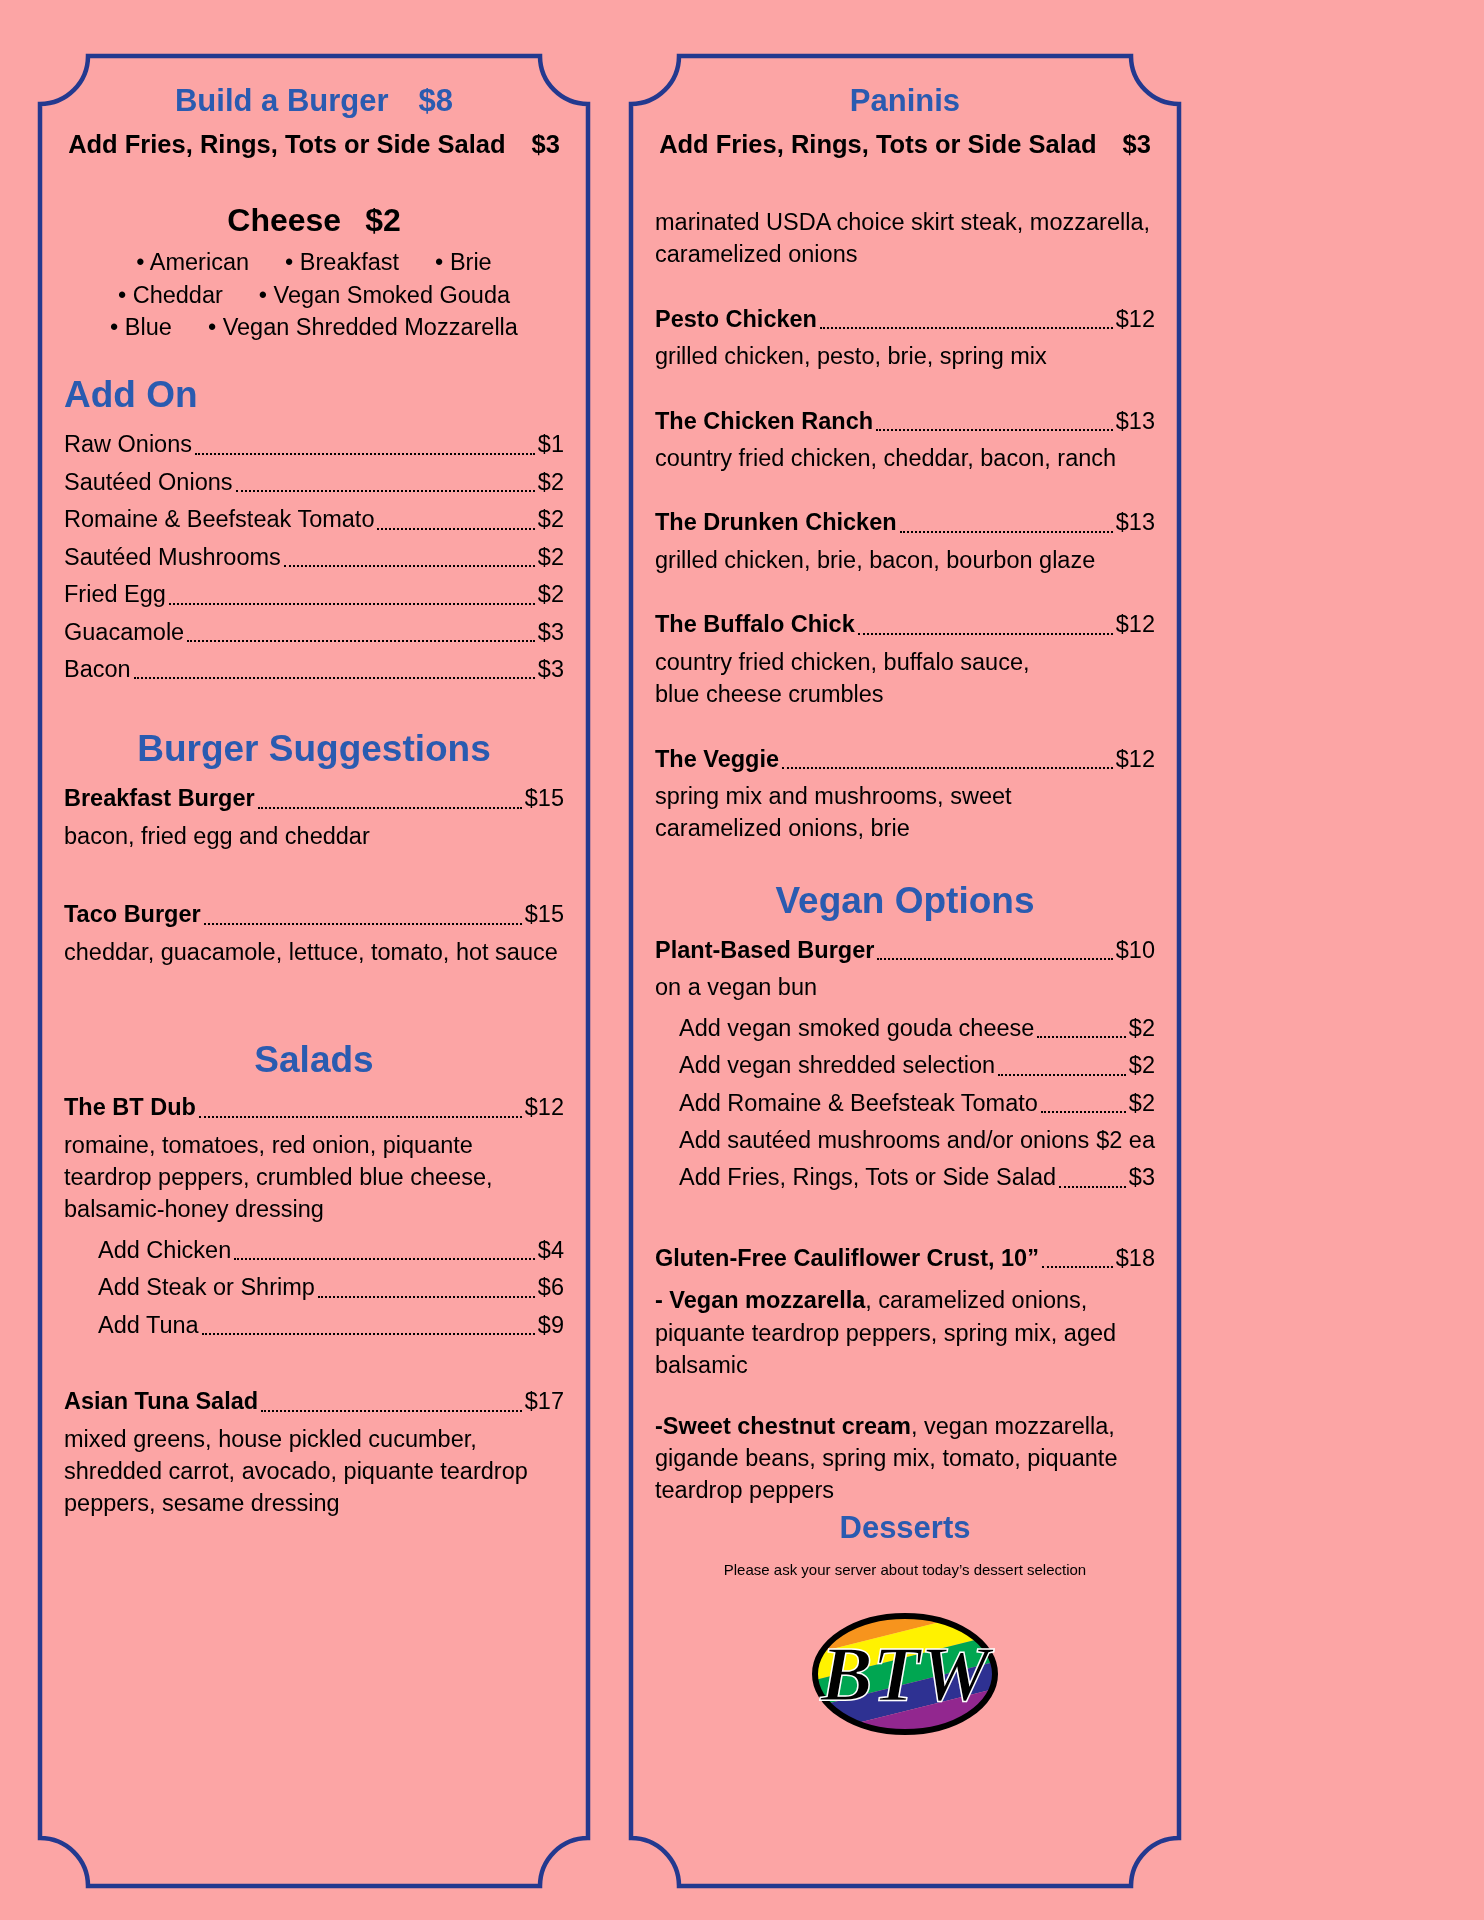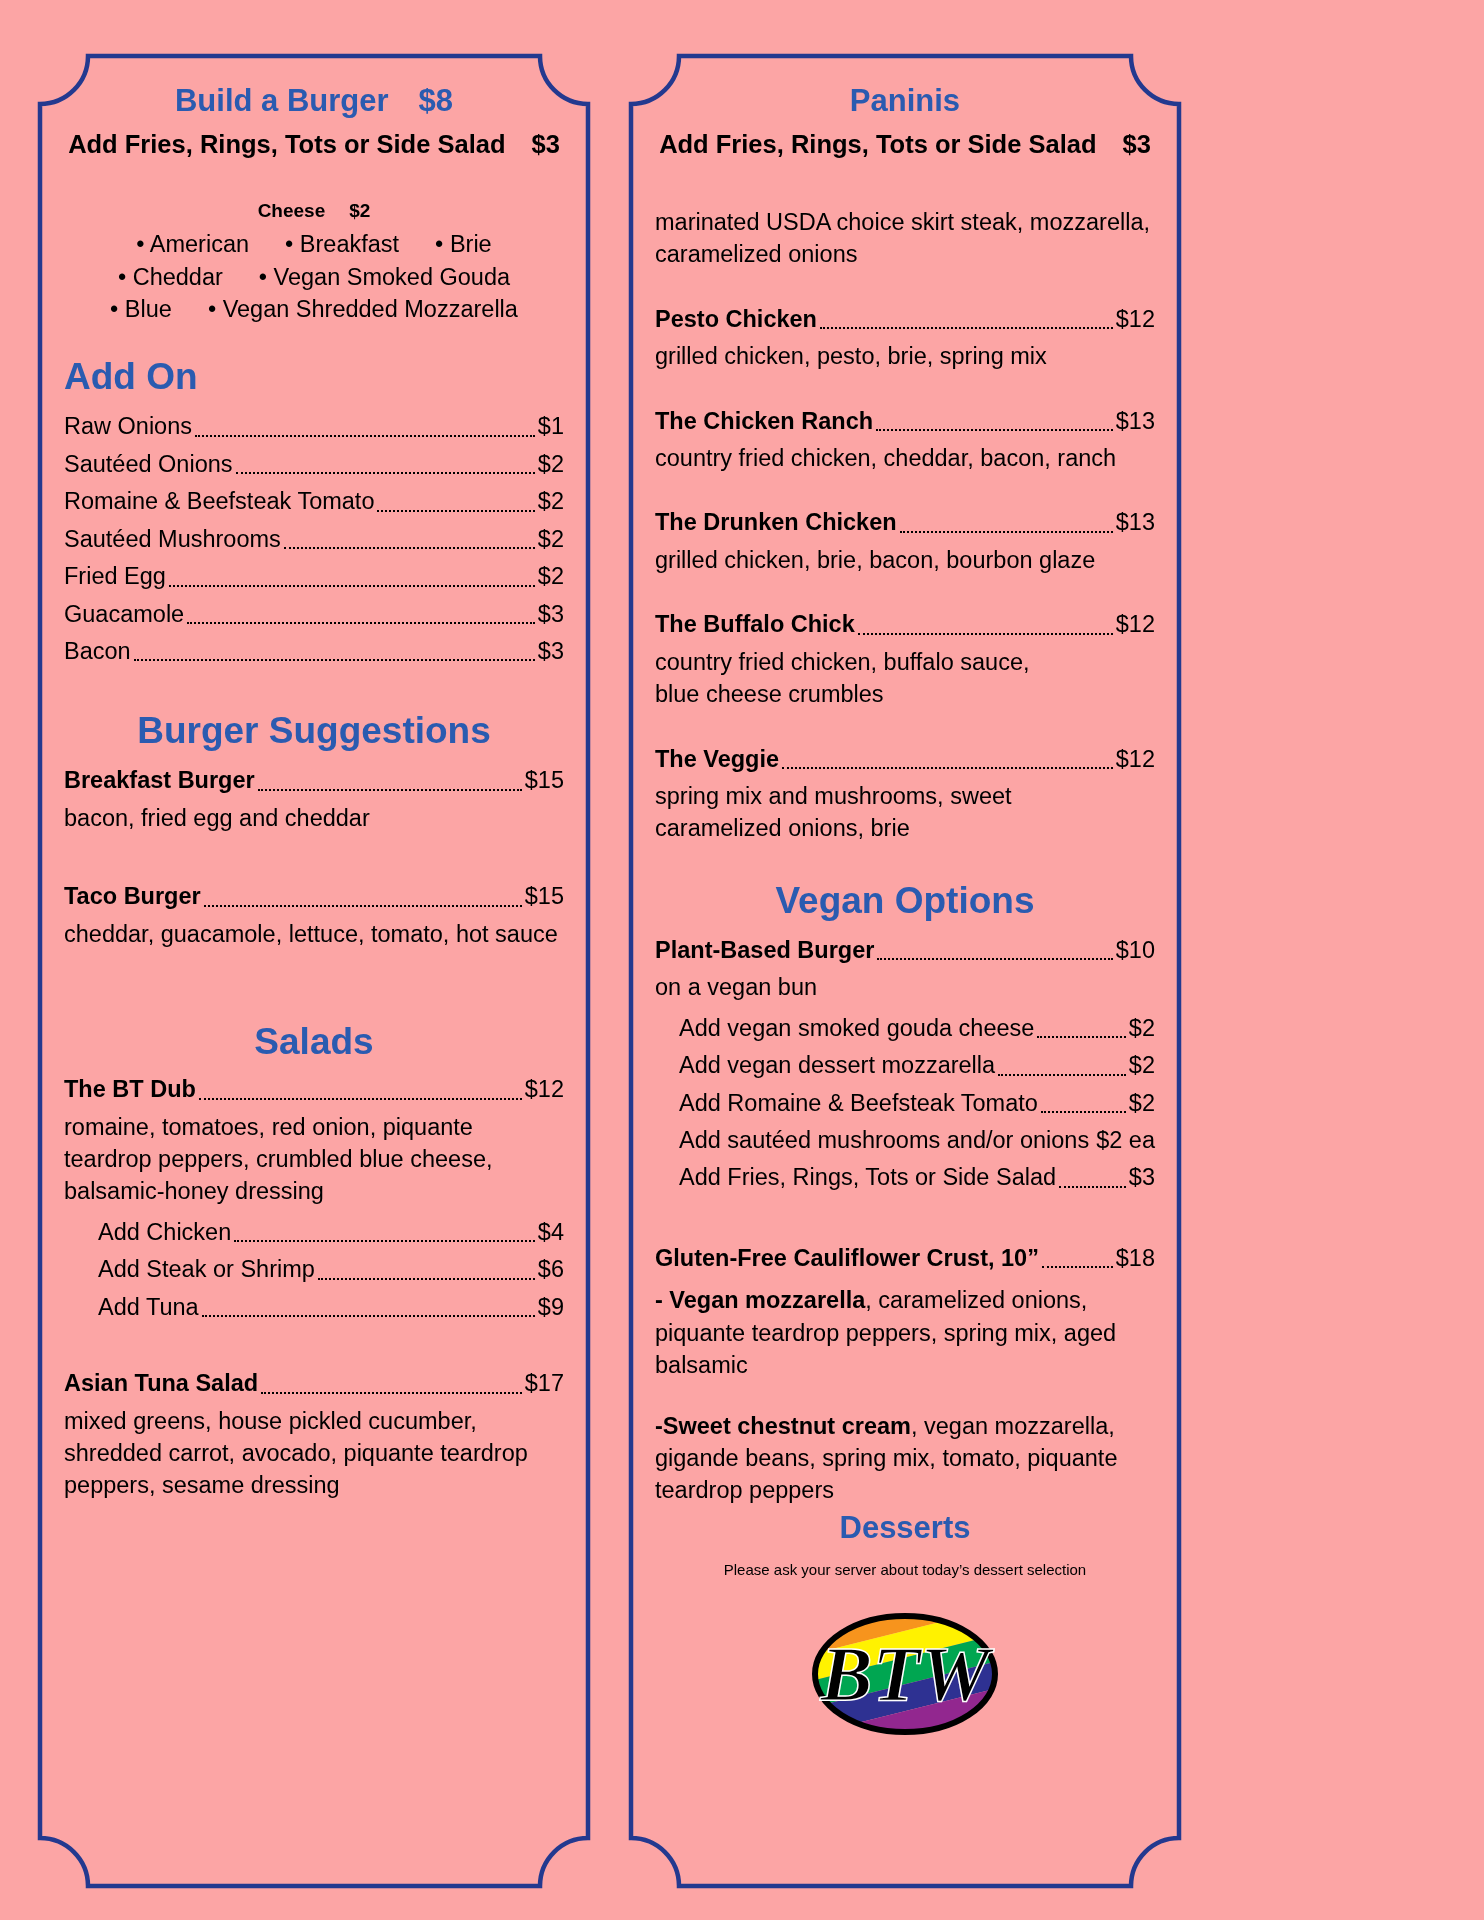--- a/index.html
+++ b/index.html
@@ -15,21 +15,21 @@
     position:absolute; top:28px; left:28px; right:28px; bottom:28px;
     font-size:23.5px; line-height:1.38;
   }
   .b { font-weight:bold; }
   .center { text-align:center; }
   .title-row { display:flex; justify-content:center; gap:30px;
     color:#2a5bb0; font-weight:bold; font-size:31px; margin-bottom:4px; }
   .subtitle-row { display:flex; justify-content:center; gap:26px;
     font-weight:bold; font-size:25.5px; margin-bottom:36px; }
   .cheese-head { display:flex; justify-content:center; gap:24px;
-    font-weight:bold; font-size:19px; margin-bottom:4px; }
+    font-weight:bold; font-size:32px; margin-bottom:4px; }
   .bullet-row { display:flex; justify-content:center; gap:36px; }
   .bi::before { content:"•  "; }
   .heading { color:#2a5bb0; font-weight:bold; font-size:37px; }
   .row { display:flex; align-items:flex-end; margin-bottom:5px; }
   .row .nm { white-space:nowrap; }
   .row .dots { flex:1; border-bottom:2.6px dotted #000; margin:0 3px 6px 3px; min-width:16px; }
   .row .nodots { flex:1; }
   .row .pr { white-space:nowrap; }
   .desc { margin:0 0 0 0; }
   .indent { padding-left:34px; }
@@ -246,21 +246,21 @@
         </div>
         <p class="desc">on a vegan bun</p>
       </div>
 
       <div class="row indent-sm" style="margin-top:8px;">
         <span class="nm">Add vegan smoked gouda cheese</span>
         <span class="dots"></span>
         <span class="pr">$2</span>
       </div>
       <div class="row indent-sm">
-        <span class="nm">Add vegan dessert mozzarella</span>
+        <span class="nm">Add vegan shredded selection</span>
         <span class="dots"></span>
         <span class="pr">$2</span>
       </div>
       <div class="row indent-sm">
         <span class="nm">Add Romaine &amp; Beefsteak Tomato</span>
         <span class="dots"></span>
         <span class="pr">$2</span>
       </div>
       <div class="row indent-sm">
         <span class="nm">Add sautéed mushrooms and/or onions</span>

